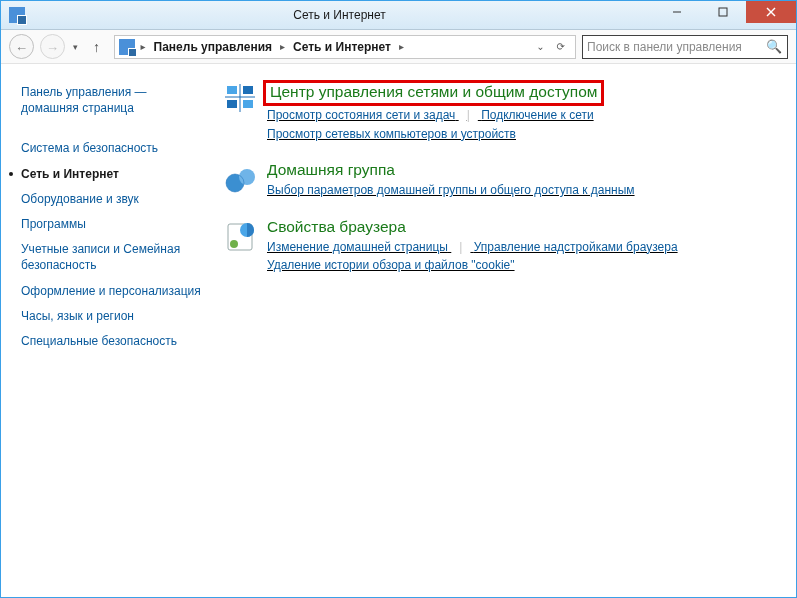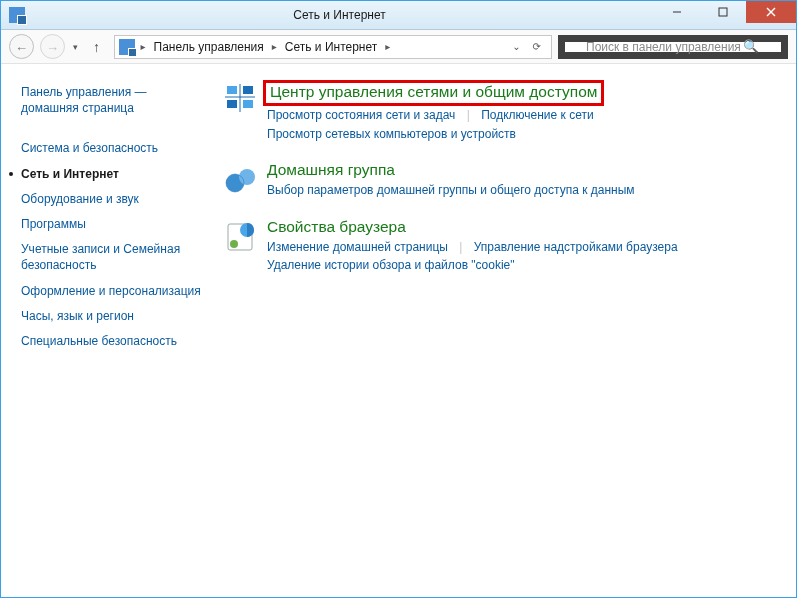--- a/index.html
+++ b/index.html
@@ -107,47 +107,47 @@
     position: absolute;
     right: -2px; bottom: -2px;
     width: 7px; height: 7px;
     background: #2d6aa3;
     border: 1px solid #fff;
   }
   .crumb {
     padding: 0 6px;
     color: #1a1a1a;
     height: 100%;
-    display: flex; align-items: center;
+    display: flex; align-items: center; font-weight: bold;
   }
   .crumbsep {
     color: #5a5a5a;
     font-size: 10px;
     padding: 0 2px;
   }
   .addr-right {
     margin-left: auto;
     display: flex; align-items: center;
     gap: 4px;
     padding-right: 4px;
   }
   .addr-right span {
     color: #5a5a5a;
     font-size: 10px;
     padding: 0 4px;
   }
   .refresh { font-size: 13px; }
   .searchbox {
-    width: 230px;
+    width: 206px;
     height: 24px;
-    border: 7px solid #404040;
+    border: 1px solid #404040;
     background: #fff;
     display: flex;
     align-items: center;
-    padding: 0 21px;
+    padding: 0 4px;
     color: #888;
     font-style: italic;
   }
   .searchbox .ph { flex: 1; font-style: normal; color: #8a8a8a; }
   .searchbox .mag { color: #7a7a7a; font-size: 13px; font-style: normal;}
   
   .main {
     display: flex;
     height: calc(100% - 63px);
   }
@@ -195,20 +195,21 @@
   .cat-title {
     color: #1a7a1a;
     font-size: 15.5px;
     margin-bottom: 2px;
     cursor: pointer;
     display: inline-block;
   }
   .sublinks {
     font-size: 12px;
     line-height: 1.55;
+    text-decoration: underline;
   }
   .sublinks a {
     color: #0a5a9c;
     text-decoration: none;
     cursor: pointer;
   }
   .sublinks .divider {
     color: #c7c7c7;
     padding: 0 8px;
   }

